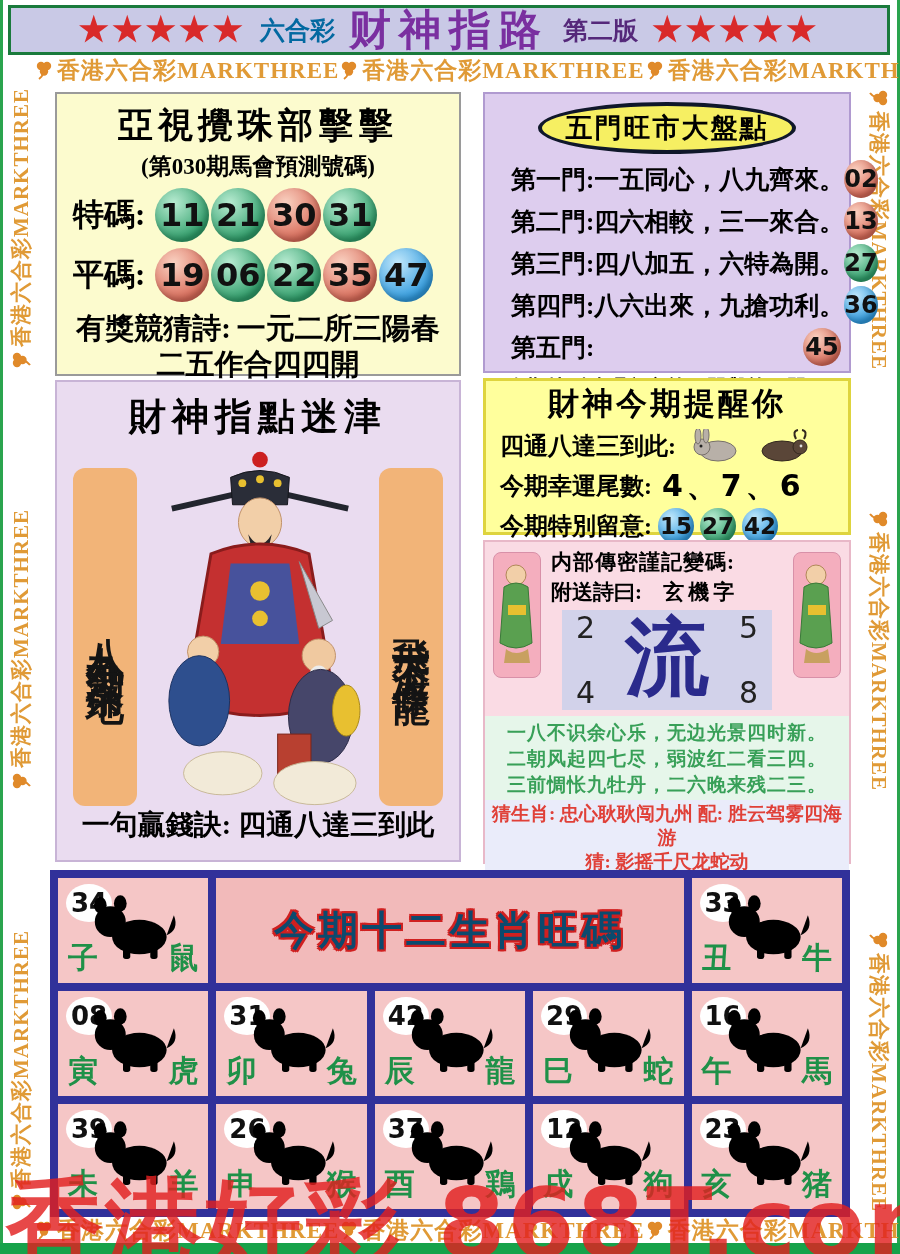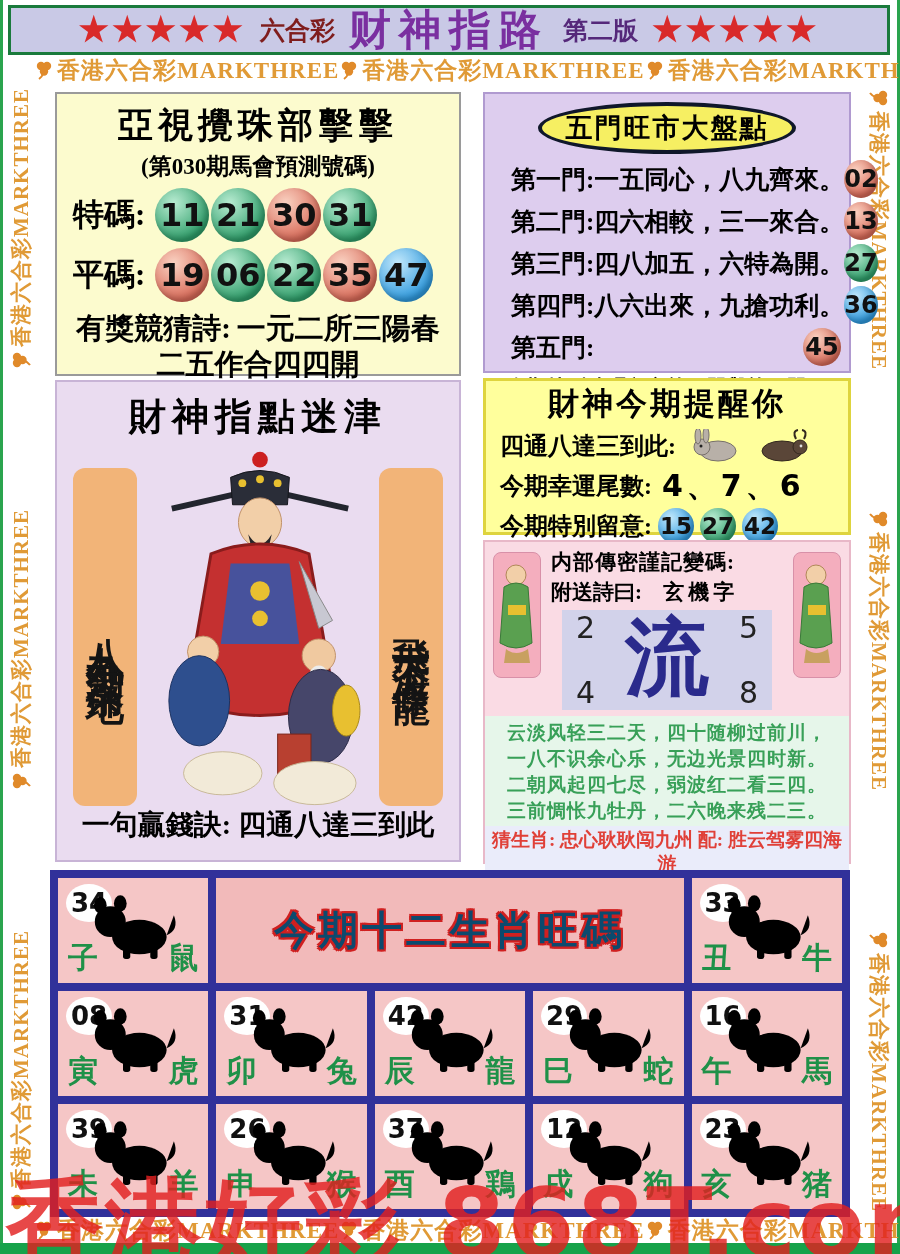--- a/index.html
+++ b/index.html
@@ -7,21 +7,21 @@
         font-family:"Liberation Serif","DejaVu Serif",serif;}
   
   .edge-l{position:absolute;left:0;top:0;width:3px;height:1254px;background:#2aa44e;}
   .edge-r{position:absolute;right:0;top:0;width:3px;height:1254px;background:#2aa44e;}
   .bottom-bar{position:absolute;left:0;bottom:0;width:900px;height:11px;background:#17a24a;}
   
   #header{position:absolute;left:8px;top:5px;width:882px;height:50px;background:#c9c9e6;
           border:3px solid #1a7a3c;box-sizing:border-box;display:flex;align-items:center;
           justify-content:center;gap:14px;}
   .stars{color:#d92a2a;font-size:34px;letter-spacing:3px;line-height:1;font-weight:bold;}
-  .hdr-game{font-size:25px;font-weight:bold;color:#7f1d1d;}
+  .hdr-game{font-size:25px;font-weight:bold;color:#0369a1;}
   .hdr-title{font-size:42px;font-weight:bold;color:#7a2fa0;letter-spacing:8px;}
   .hdr-ed{font-size:25px;font-weight:bold;color:#55287a;}
   
   .hstrip{position:absolute;left:34px;width:832px;height:26px;display:flex;
           justify-content:space-between;align-items:center;}
   .hstrip.top{top:57px;} .hstrip.bot{top:1217px;}
   .mk-seg{display:inline-flex;align-items:center;gap:3px;}
   .mk-txt{font-size:23px;font-weight:bold;color:#e09a36;letter-spacing:1px;white-space:nowrap;}
   .clover{width:20px;height:20px;}
   .vstrip{position:absolute;width:1124px;height:30px;display:flex;justify-content:space-between;
@@ -367,21 +367,20 @@
       </div>
     </div>
     <div class="charpanel">
       <span class="cn tl">2</span>
       <span class="cn tr">5</span>
       <span class="cn bl">4</span>
       <span class="cn br">8</span>
       <span class="big">流</span>
     </div>
     <div class="verses">
-      <div>云淡风轻三二天，四十随柳过前川，</div>
       <div>一八不识余心乐，无边光景四时新。</div>
       <div>二朝风起四七尽，弱波红二看三四。</div>
       <div>三前惆怅九牡丹，二六晚来残二三。</div>
     </div>
     <div class="guesses">
       <div>猜生肖: 忠心耿耿闯九州  配: 胜云驾雾四海游</div>
       <div>猜: 影摇千尺龙蛇动</div>
     </div>
   </div>
 

